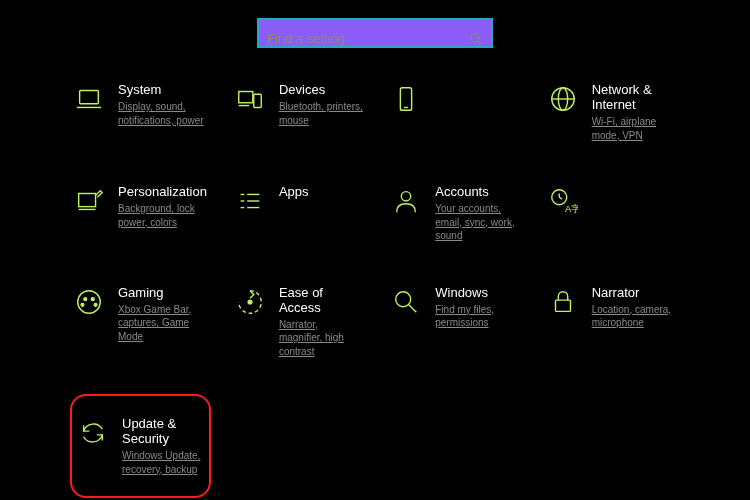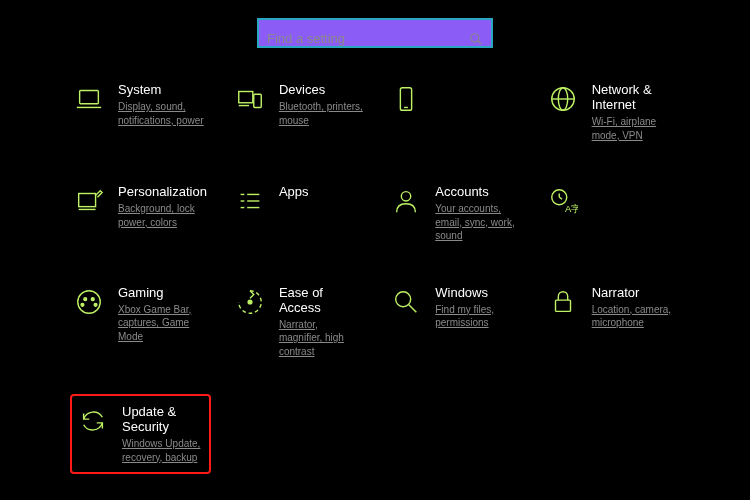--- a/index.html
+++ b/index.html
@@ -64,22 +64,22 @@
       margin-bottom: 3px;
     }
     .tile-desc {
       font-size: 10px;
       color: #8a8a8a;
       line-height: 1.35;
       text-decoration: underline;
     }
     .highlight {
       border: 2px solid #ff1a1a;
-      border-radius: 4px;
-      padding: 8px 6px;
+      border-radius: 16px;
+      padding: 20px 6px;
     }
     svg { display: block; }
   </style>
 </head>
 <body>
 
 <div class="search-wrap">
   <div class="search-box">
     <input class="search-input" placeholder="Find a setting" style="">
     <svg class="search-icon" viewBox="0 0 24 24" fill="none" stroke="currentColor" stroke-width="2">

